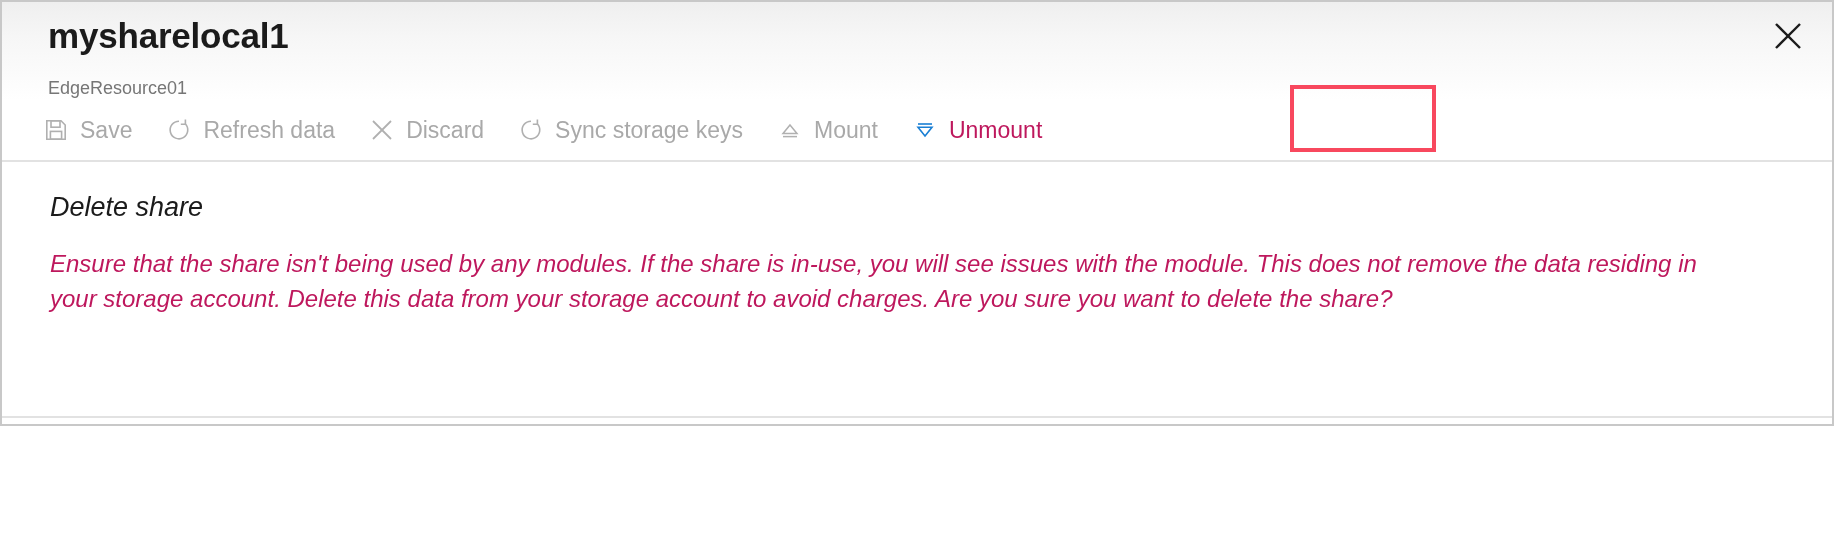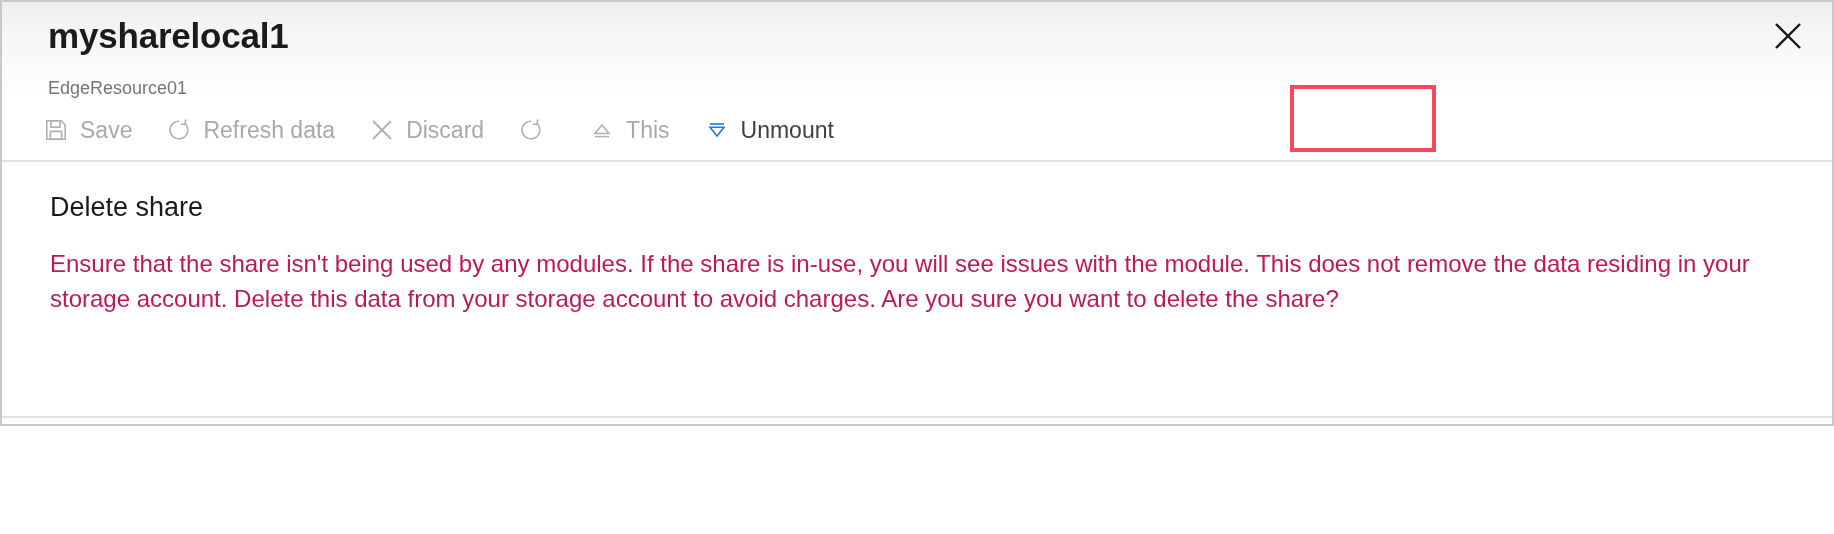--- a/index.html
+++ b/index.html
@@ -81,21 +81,21 @@
   .cmd .cmd-icon {
     display: flex;
     align-items: center;
     justify-content: center;
     width: 26px;
     height: 26px;
     margin-right: 11px;
   }
   .cmd .cmd-label {
     font-size: 23px;
-    color: #404040;
+    color: #be185d;
     line-height: 26px;
   }
   .cmd.disabled { cursor: default; }
   .cmd.disabled .cmd-label { color: #a9a9a9; }
   .cmd.hovered { background: #ebebeb; }
 
   
   .annot {
     position: absolute;
     border: 4px solid #f8485e;
@@ -111,20 +111,21 @@
   #annot-yes {
     left: 43px;
     top: 446px;
     width: 157px;
     height: 47px;
   }
 
   
   .content {
     padding: 28px 48px 0 48px;
+    font-style: italic;
   }
   .section-heading {
     font-size: 27px;
     color: #1b1b1b;
     line-height: 34px;
     margin-bottom: 22px;
   }
   .body-text {
     font-size: 24px;
     color: #be185d;
@@ -228,30 +229,31 @@
       <span class="cmd-label">Discard</span>
     </div>
 
     <div class="cmd disabled">
       <span class="cmd-icon">
         <svg width="24" height="24" viewBox="0 0 24 24" fill="none" stroke="#b0b0b0" stroke-width="1.6">
           <path d="M12 3.2a8.8 8.8 0 1 0 6.2 2.6"></path>
           <polyline points="18.4,1.6 18.4,6.2 13.8,6.2"></polyline>
         </svg>
       </span>
+      <span class="cmd-label">Sync storage keys</span>
     </div>
 
     <div class="cmd disabled">
       <span class="cmd-icon">
         <svg width="24" height="24" viewBox="0 0 24 24" fill="none" stroke="#b0b0b0" stroke-width="1.5">
           <polygon points="12,7 19,15.4 5,15.4"></polygon>
           <line x1="5" y1="18.6" x2="19" y2="18.6"></line>
         </svg>
       </span>
-      <span class="cmd-label">This</span>
+      <span class="cmd-label">Mount</span>
     </div>
 
     <div class="cmd">
       <span class="cmd-icon">
         <svg width="24" height="24" viewBox="0 0 24 24" fill="none" stroke="#1a7fd4" stroke-width="1.6">
           <line x1="5" y1="6" x2="19" y2="6"></line>
           <polygon points="12,18 19,9.2 5,9.2"></polygon>
         </svg>
       </span>
       <span class="cmd-label">Unmount</span>

